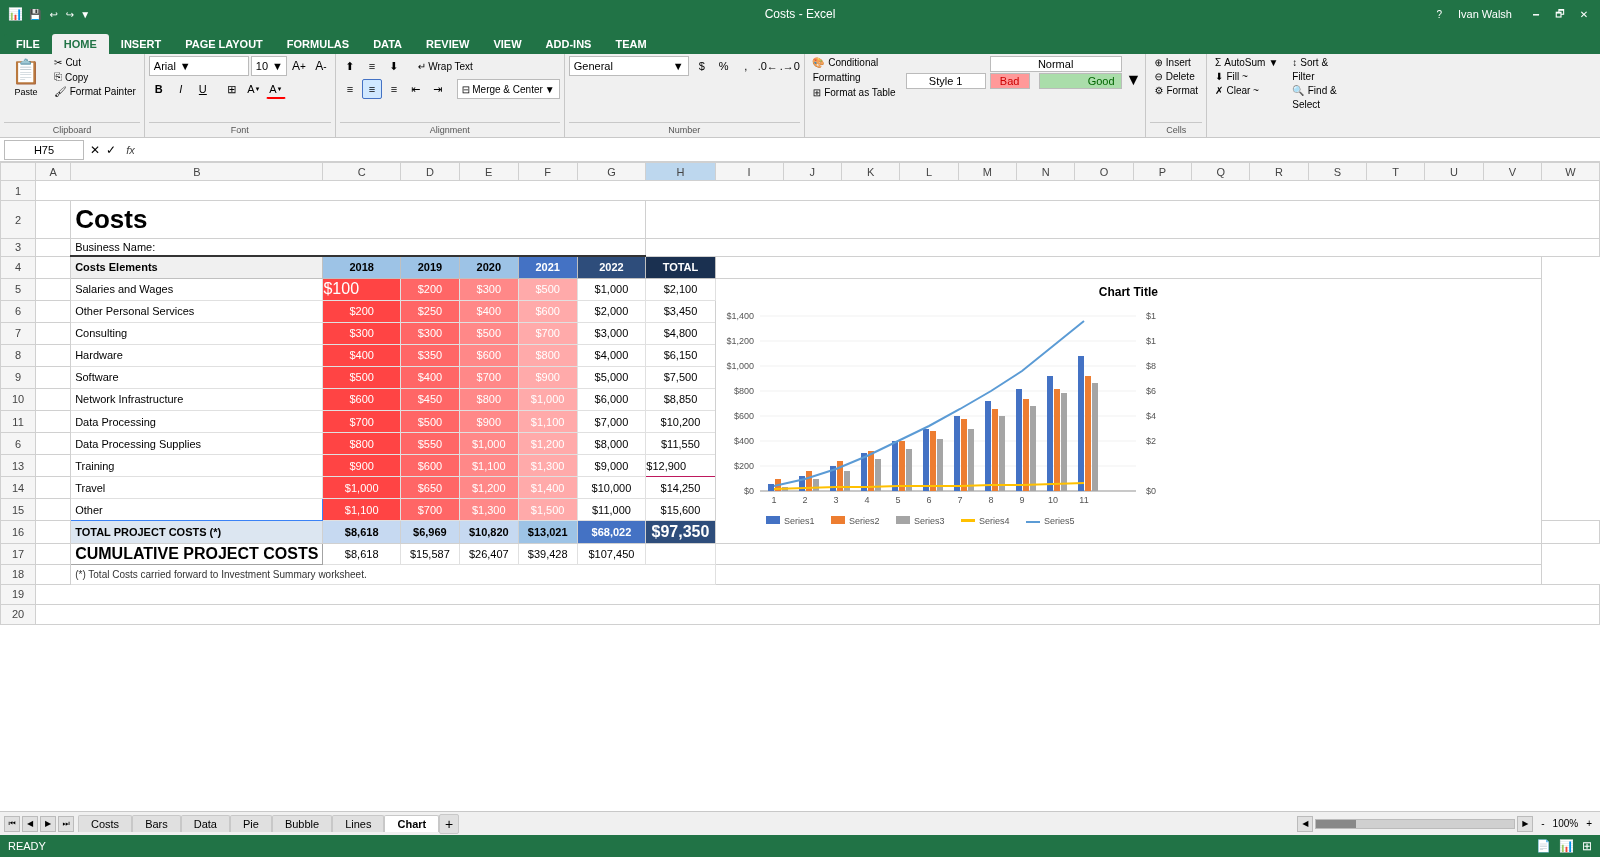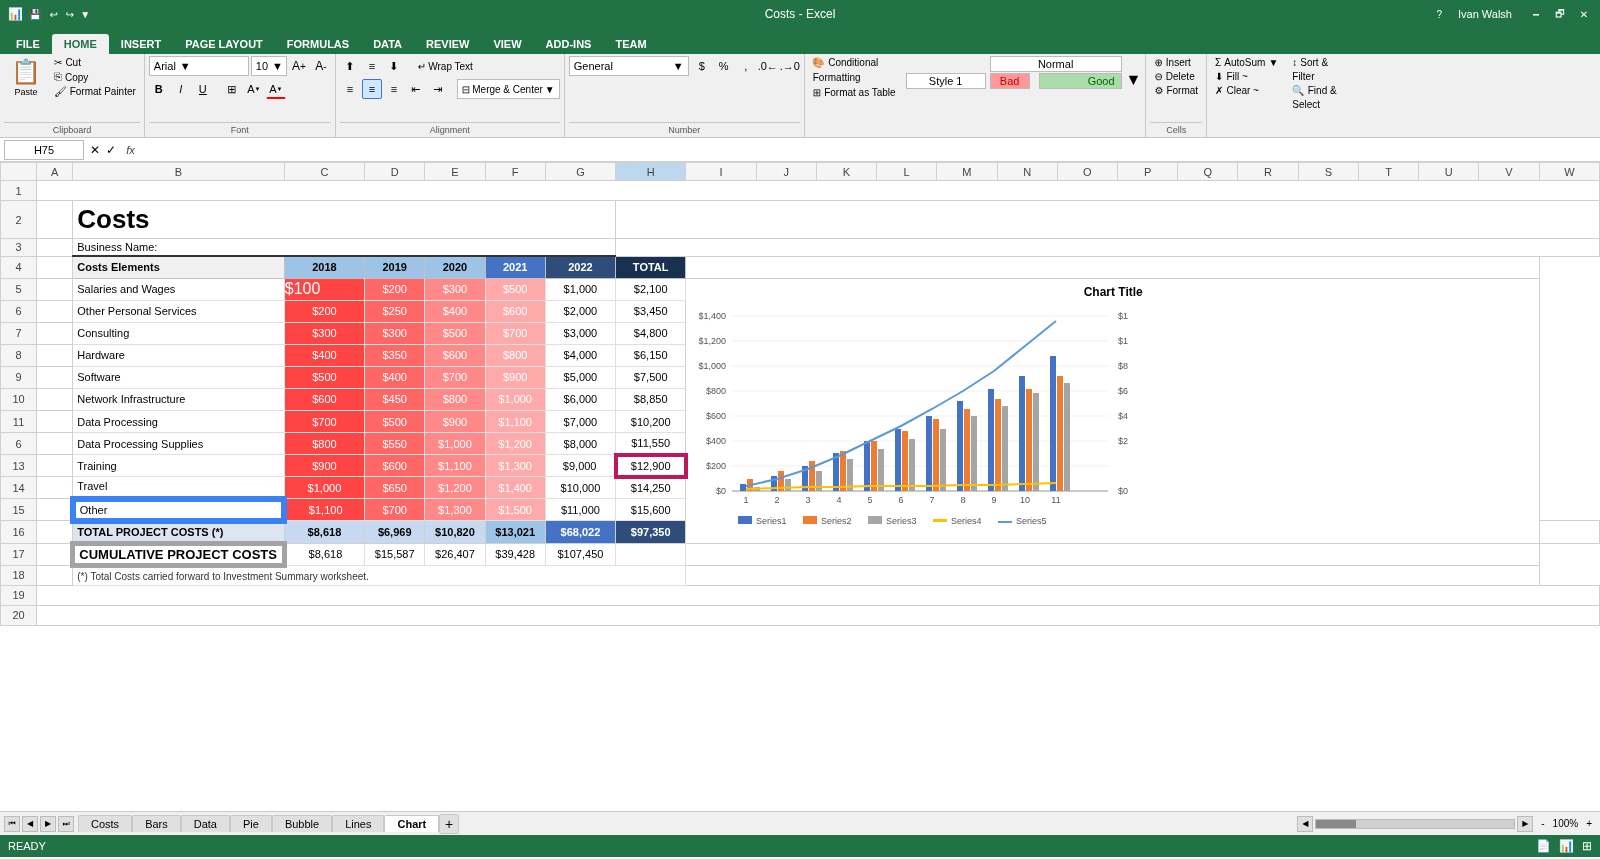--- a/index.html
+++ b/index.html
@@ -737,64 +737,64 @@
 
         <tr style="height:20px;">
           <td class="ss-row-hdr">13</td>
           <td></td>
           <td style="font-size:11px; padding:1px 4px; border:1px solid #e0e0e0;">Training</td>
           <td style="background:#ff4444; color:#fff; text-align:center; border:1px solid #e0e0e0; font-size:11px;">$900</td>
           <td style="background:#ff6666; color:#fff; text-align:center; border:1px solid #e0e0e0; font-size:11px;">$600</td>
           <td style="background:#ff8888; color:#fff; text-align:center; border:1px solid #e0e0e0; font-size:11px;">$1,100</td>
           <td style="background:#ffaaaa; color:#fff; text-align:center; border:1px solid #e0e0e0; font-size:11px;">$1,300</td>
           <td style="text-align:center; border:1px solid #e0e0e0; font-size:11px;">$9,000</td>
-          <td style="text-align:center; border:4px solid #be185d; font-size:11px;">$12,900</td>
+          <td style="border:1px solid #be185d; font-size:11px;">$12,900</td>
         </tr>
 
         <tr style="height:20px;">
           <td class="ss-row-hdr">14</td>
           <td></td>
           <td style="font-size:11px; padding:1px 4px; border:1px solid #e0e0e0;">Travel</td>
           <td style="background:#ff4444; color:#fff; text-align:center; border:1px solid #e0e0e0; font-size:11px;">$1,000</td>
           <td style="background:#ff6666; color:#fff; text-align:center; border:1px solid #e0e0e0; font-size:11px;">$650</td>
           <td style="background:#ff8888; color:#fff; text-align:center; border:1px solid #e0e0e0; font-size:11px;">$1,200</td>
           <td style="background:#ffaaaa; color:#fff; text-align:center; border:1px solid #e0e0e0; font-size:11px;">$1,400</td>
           <td style="text-align:center; border:1px solid #e0e0e0; font-size:11px;">$10,000</td>
           <td style="text-align:center; border:1px solid #e0e0e0; font-size:11px;">$14,250</td>
         </tr>
 
         <tr style="height:20px;">
           <td class="ss-row-hdr">15</td>
           <td></td>
-          <td style="font-size:11px; padding:1px 4px; border:6px solid #3b82f6;">Other</td>
+          <td style="font-size:11px; padding:1px 4px; border:1px solid #3b82f6;">Other</td>
           <td style="background:#ff4444; color:#fff; text-align:center; border:1px solid #e0e0e0; font-size:11px;">$1,100</td>
           <td style="background:#ff6666; color:#fff; text-align:center; border:1px solid #e0e0e0; font-size:11px;">$700</td>
           <td style="background:#ff8888; color:#fff; text-align:center; border:1px solid #e0e0e0; font-size:11px;">$1,300</td>
           <td style="background:#ffaaaa; color:#fff; text-align:center; border:1px solid #e0e0e0; font-size:11px;">$1,500</td>
           <td style="text-align:center; border:1px solid #e0e0e0; font-size:11px;">$11,000</td>
           <td style="text-align:center; border:1px solid #e0e0e0; font-size:11px;">$15,600</td>
         </tr>
 
         <tr style="height:20px;">
           <td class="ss-row-hdr">16</td>
           <td></td>
           <td style="font-size:11px; padding:1px 4px; border:1px solid #d0d0d0; font-weight:bold; background:#dce6f1;">TOTAL PROJECT COSTS (*)</td>
           <td style="background:#c6d9f1; font-weight:bold; text-align:center; border:1px solid #d0d0d0; font-size:11px;">$8,618</td>
           <td style="background:#c6d9f1; font-weight:bold; text-align:center; border:1px solid #d0d0d0; font-size:11px;">$6,969</td>
           <td style="background:#c6d9f1; font-weight:bold; text-align:center; border:1px solid #d0d0d0; font-size:11px;">$10,820</td>
           <td style="background:#9dc3e6; font-weight:bold; text-align:center; border:1px solid #d0d0d0; font-size:11px;">$13,021</td>
           <td style="background:#4472c4; color:#fff; font-weight:bold; text-align:center; border:1px solid #d0d0d0; font-size:11px;">$68,022</td>
-          <td style="background:#2e4d7b; color:#fff; font-weight:bold; text-align:center; border:1px solid #d0d0d0; font-size:11px;">$97,350</td>
+          <td style="background:#2e4d7b; color:#fff; font-weight:bold; text-align:center; border:1px solid #d0d0d0; font-size:16px;">$97,350</td>
           <td colspan="14" style="border:1px solid #d0d0d0;"></td>
         </tr>
 
         <tr style="height:20px;">
           <td class="ss-row-hdr">17</td>
           <td></td>
-          <td style="font-size:13px; padding:1px 4px; border:5px solid #a3a3a3; font-weight:bold;margin-top:44px;">CUMULATIVE PROJECT COSTS</td>
+          <td style="font-size:16px; padding:1px 4px; border:1px solid #a3a3a3; font-weight:bold;margin-top:44px;">CUMULATIVE PROJECT COSTS</td>
           <td style="text-align:center; border:1px solid #e0e0e0; font-size:11px;">$8,618</td>
           <td style="text-align:center; border:1px solid #e0e0e0; font-size:11px;">$15,587</td>
           <td style="text-align:center; border:1px solid #e0e0e0; font-size:11px;">$26,407</td>
           <td style="text-align:center; border:1px solid #e0e0e0; font-size:11px;">$39,428</td>
           <td style="text-align:center; border:1px solid #e0e0e0; font-size:11px;">$107,450</td>
           <td style="border:1px solid #e0e0e0;"></td>
           <td colspan="14" style="border:1px solid #d0d0d0;"></td>
         </tr>
 
         <tr style="height:20px;">

